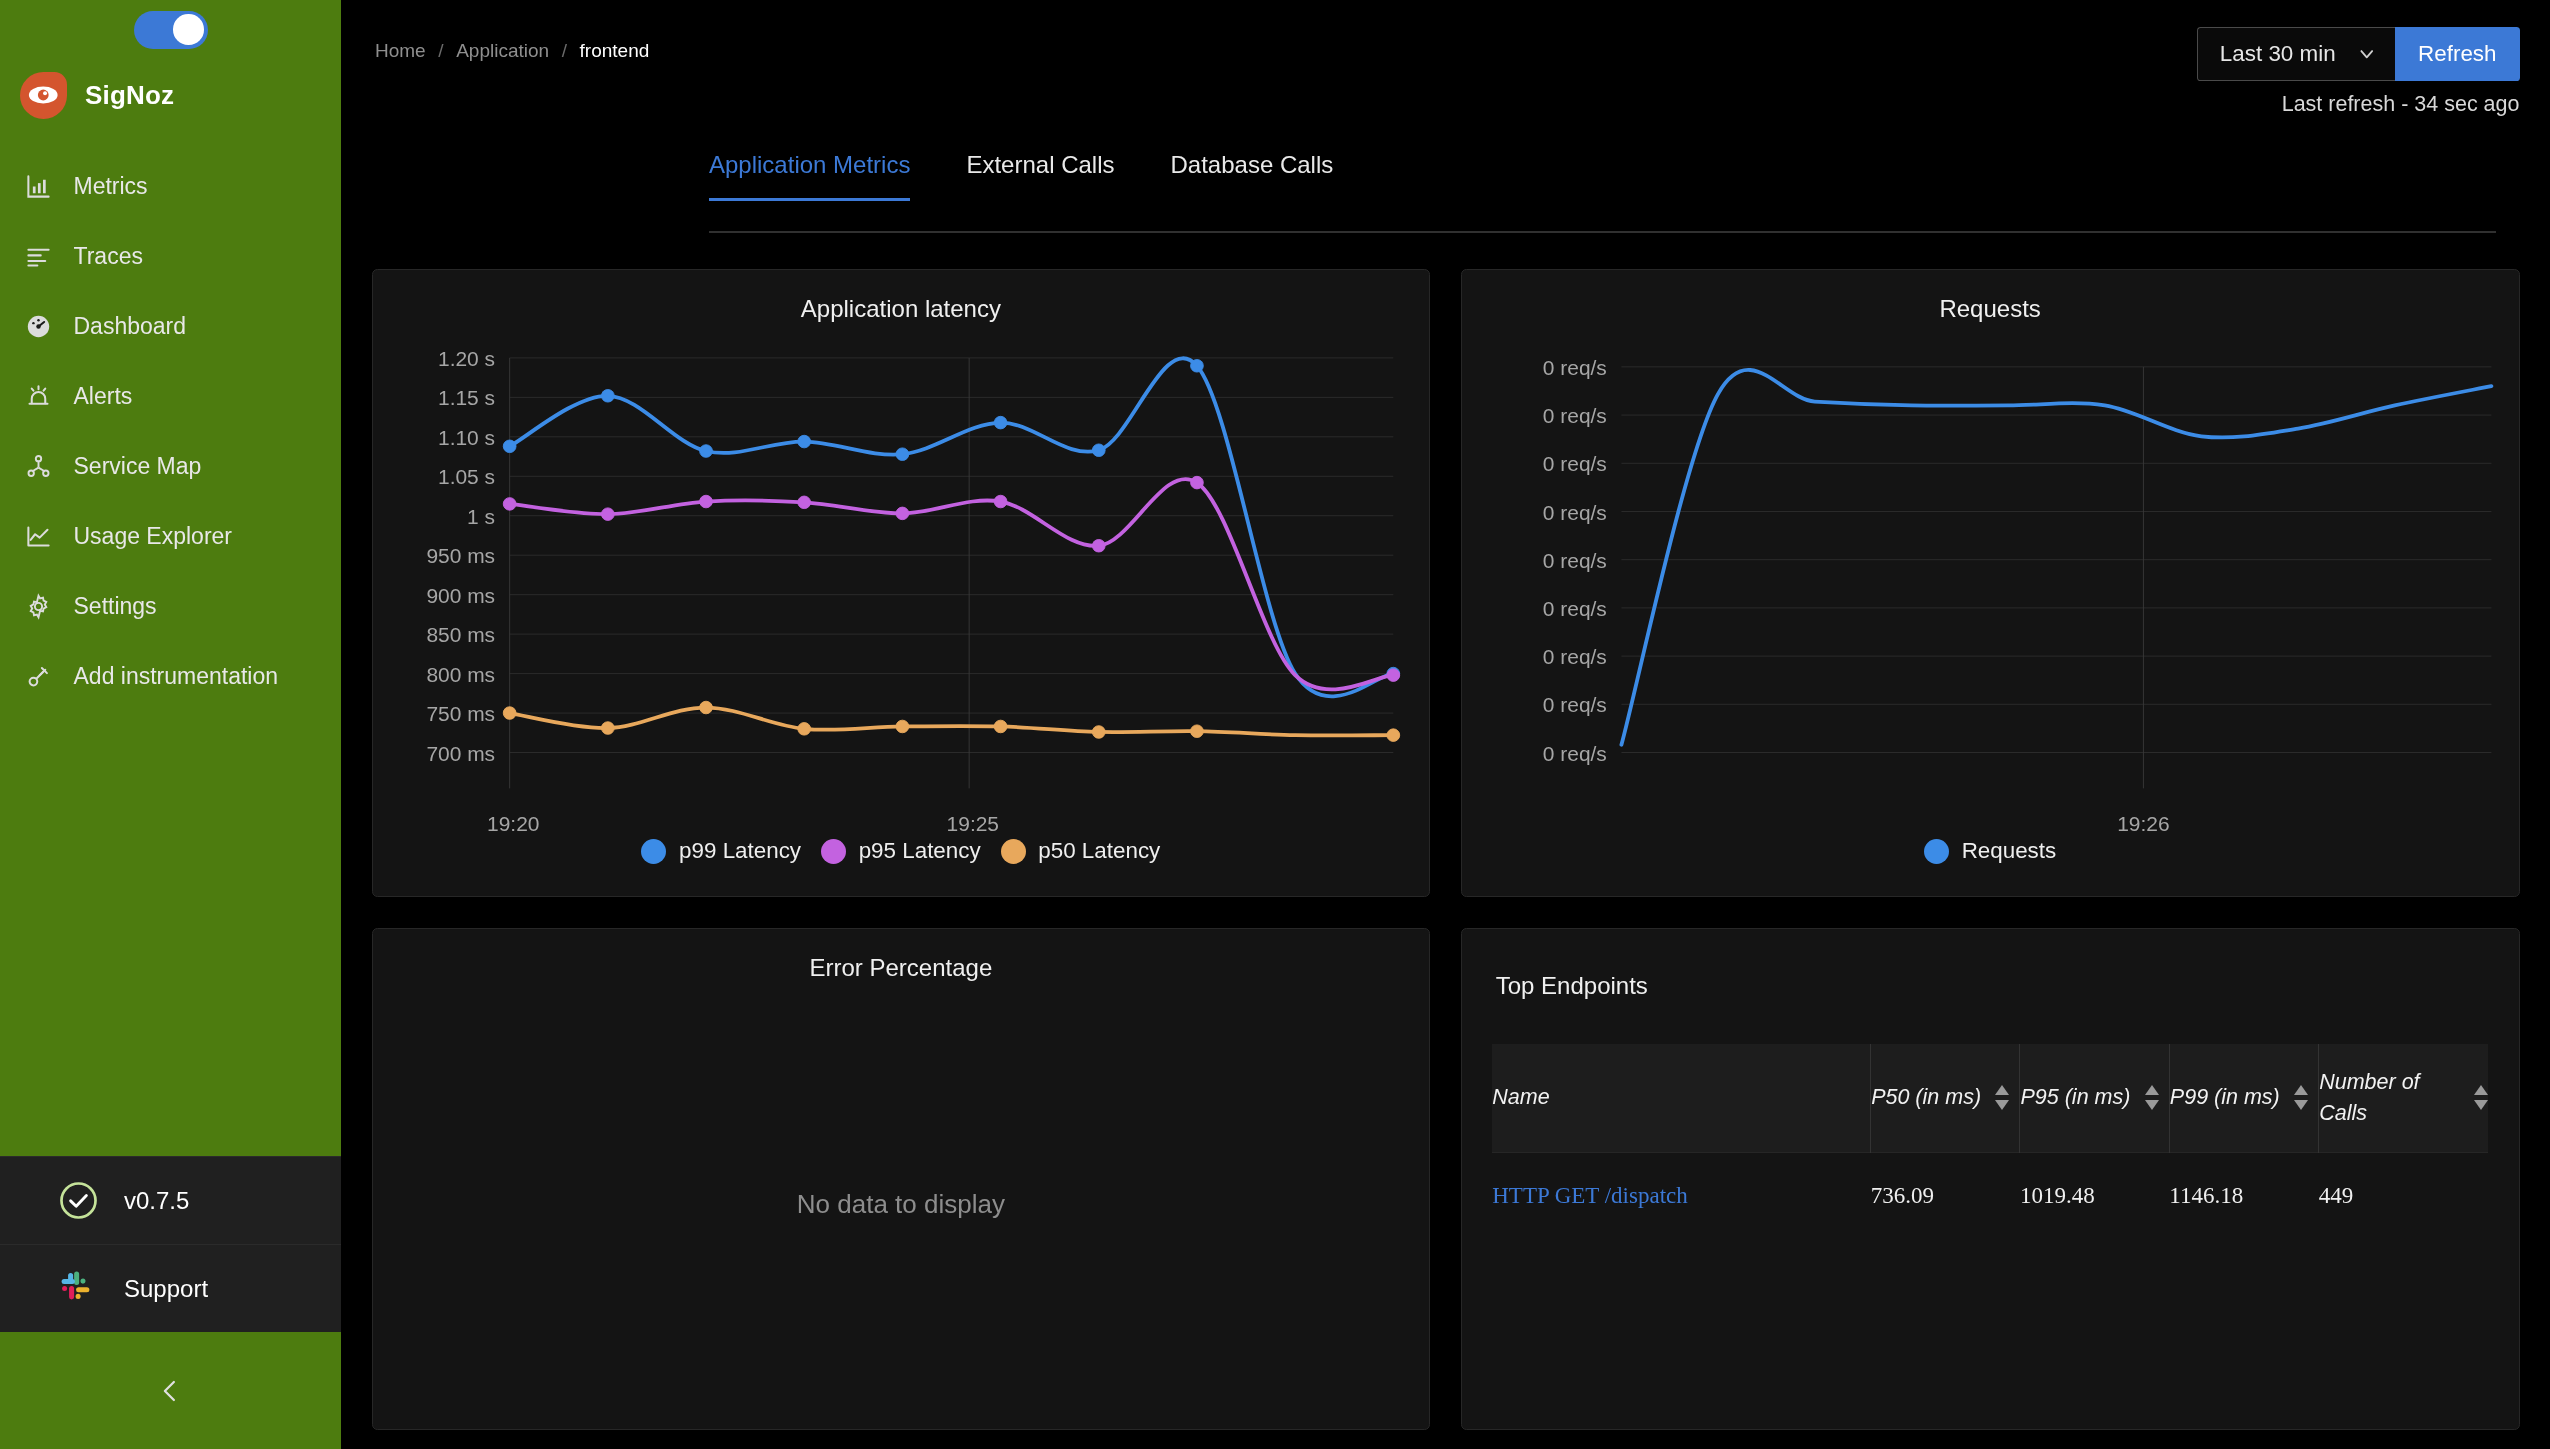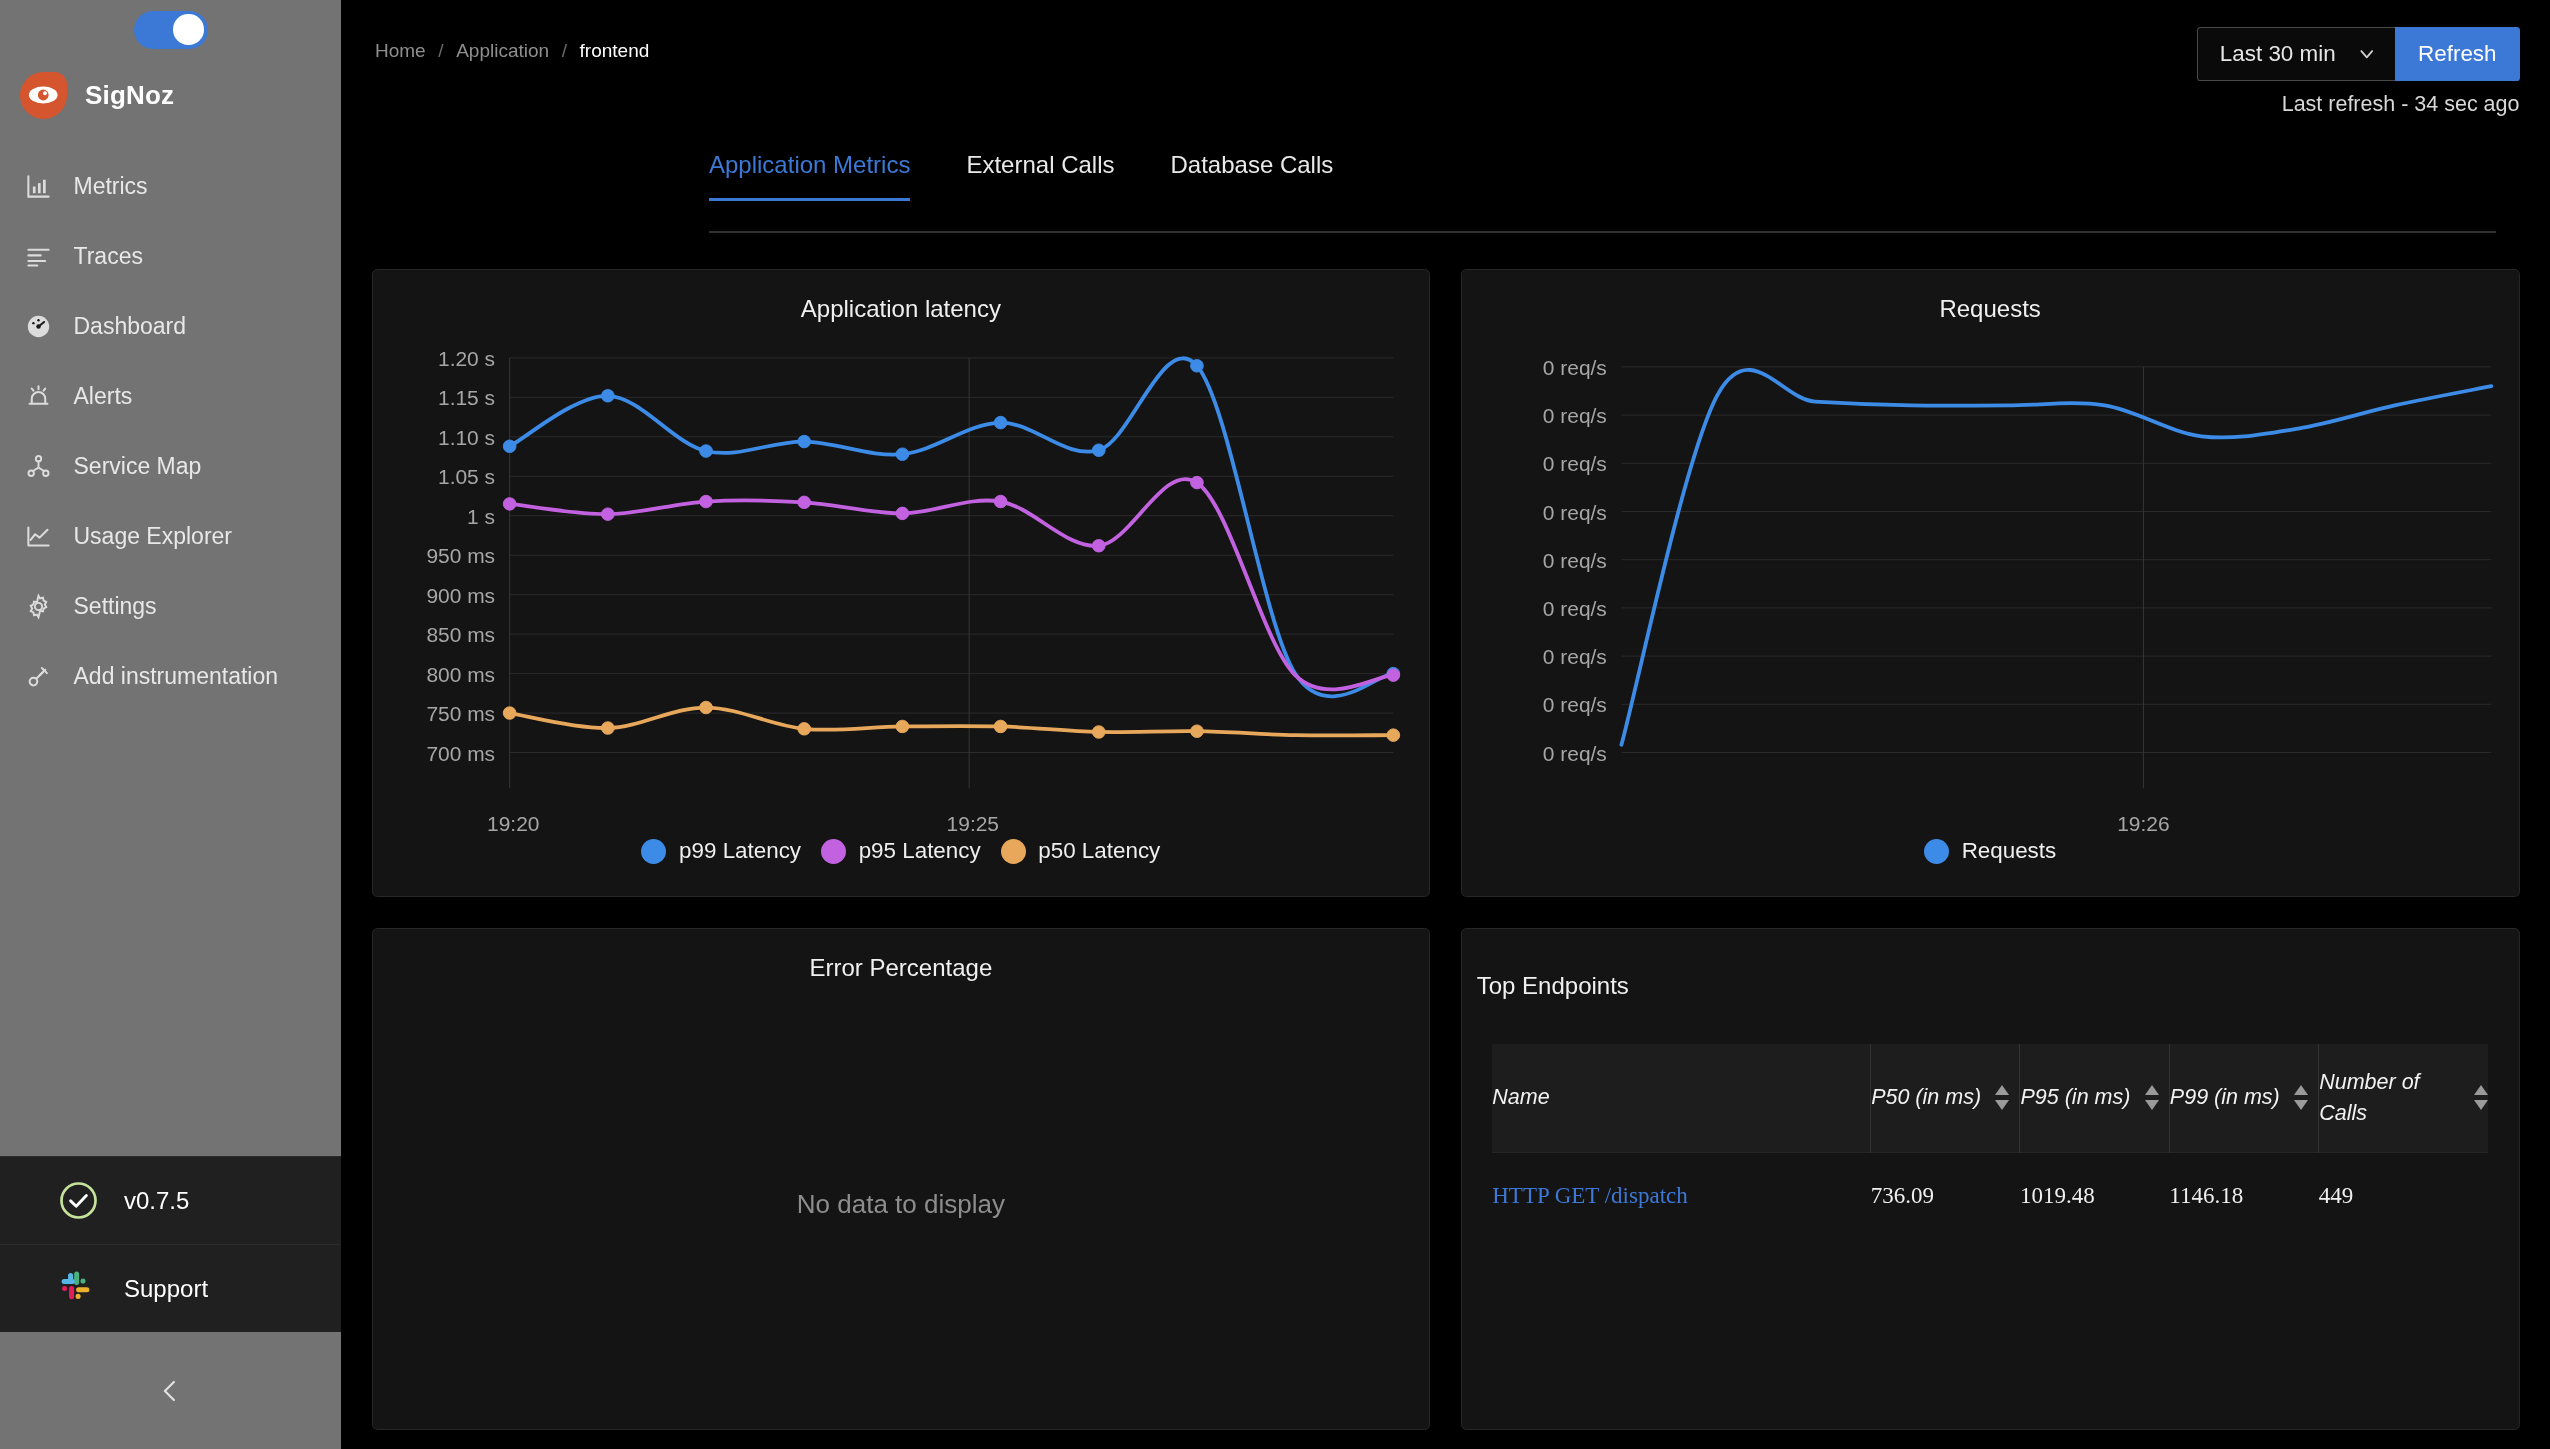--- a/index.html
+++ b/index.html
@@ -7,21 +7,21 @@
     width: 2550px; height: 1449px;
     background: #000000;
     font-family: "Liberation Sans", sans-serif;
     overflow: hidden;
   }
   .app { display: flex; width: 2550px; height: 1449px; }
 
   
   .sidebar {
     width: 341px; height: 1449px;
-    background: #737373;
+    background: #4d7c0f;
     display: flex; flex-direction: column;
     flex-shrink: 0;
     position: relative;
     text-align: right;
   }
   .sb-toggle-row { height: 59px; display:flex; align-items:center; justify-content:center; }
   .toggle {
     width: 74px; height: 38px; border-radius: 19px;
     background: #3c79d6; position: relative;
   }
@@ -114,21 +114,21 @@
     border: 0.9px solid #272727;
     border-radius: 5.4px;
     position: relative;
   }
   .panel-lat, .panel-req { height: 628px; }
   .panel-err, .panel-top { height: 502px; }
   .panel-title {
     text-align:center; color:#f0f0f0; font-size: 24px;
     padding-top: 25px;
   }
-  .panel-title.left { text-align:left; padding-left: 15px; padding-top: 43px; }
+  .panel-title.left { text-align:left; padding-left: 34px; padding-top: 43px; }
 
   .chart-wrap { position:absolute; left:0; right:0; top: 61px; bottom: 0; }
   svg.chart { display:block; width:100%; height:100%; }
 
   .legend {
     position:absolute; left:0; right:0; bottom: 32px;
     display:flex; align-items:center; justify-content:center; gap: 20px;
   }
   .legend-item { display:flex; align-items:center; gap: 12.6px; }
   .legend-dot { width: 25px; height:25px; border-radius:50%; }

